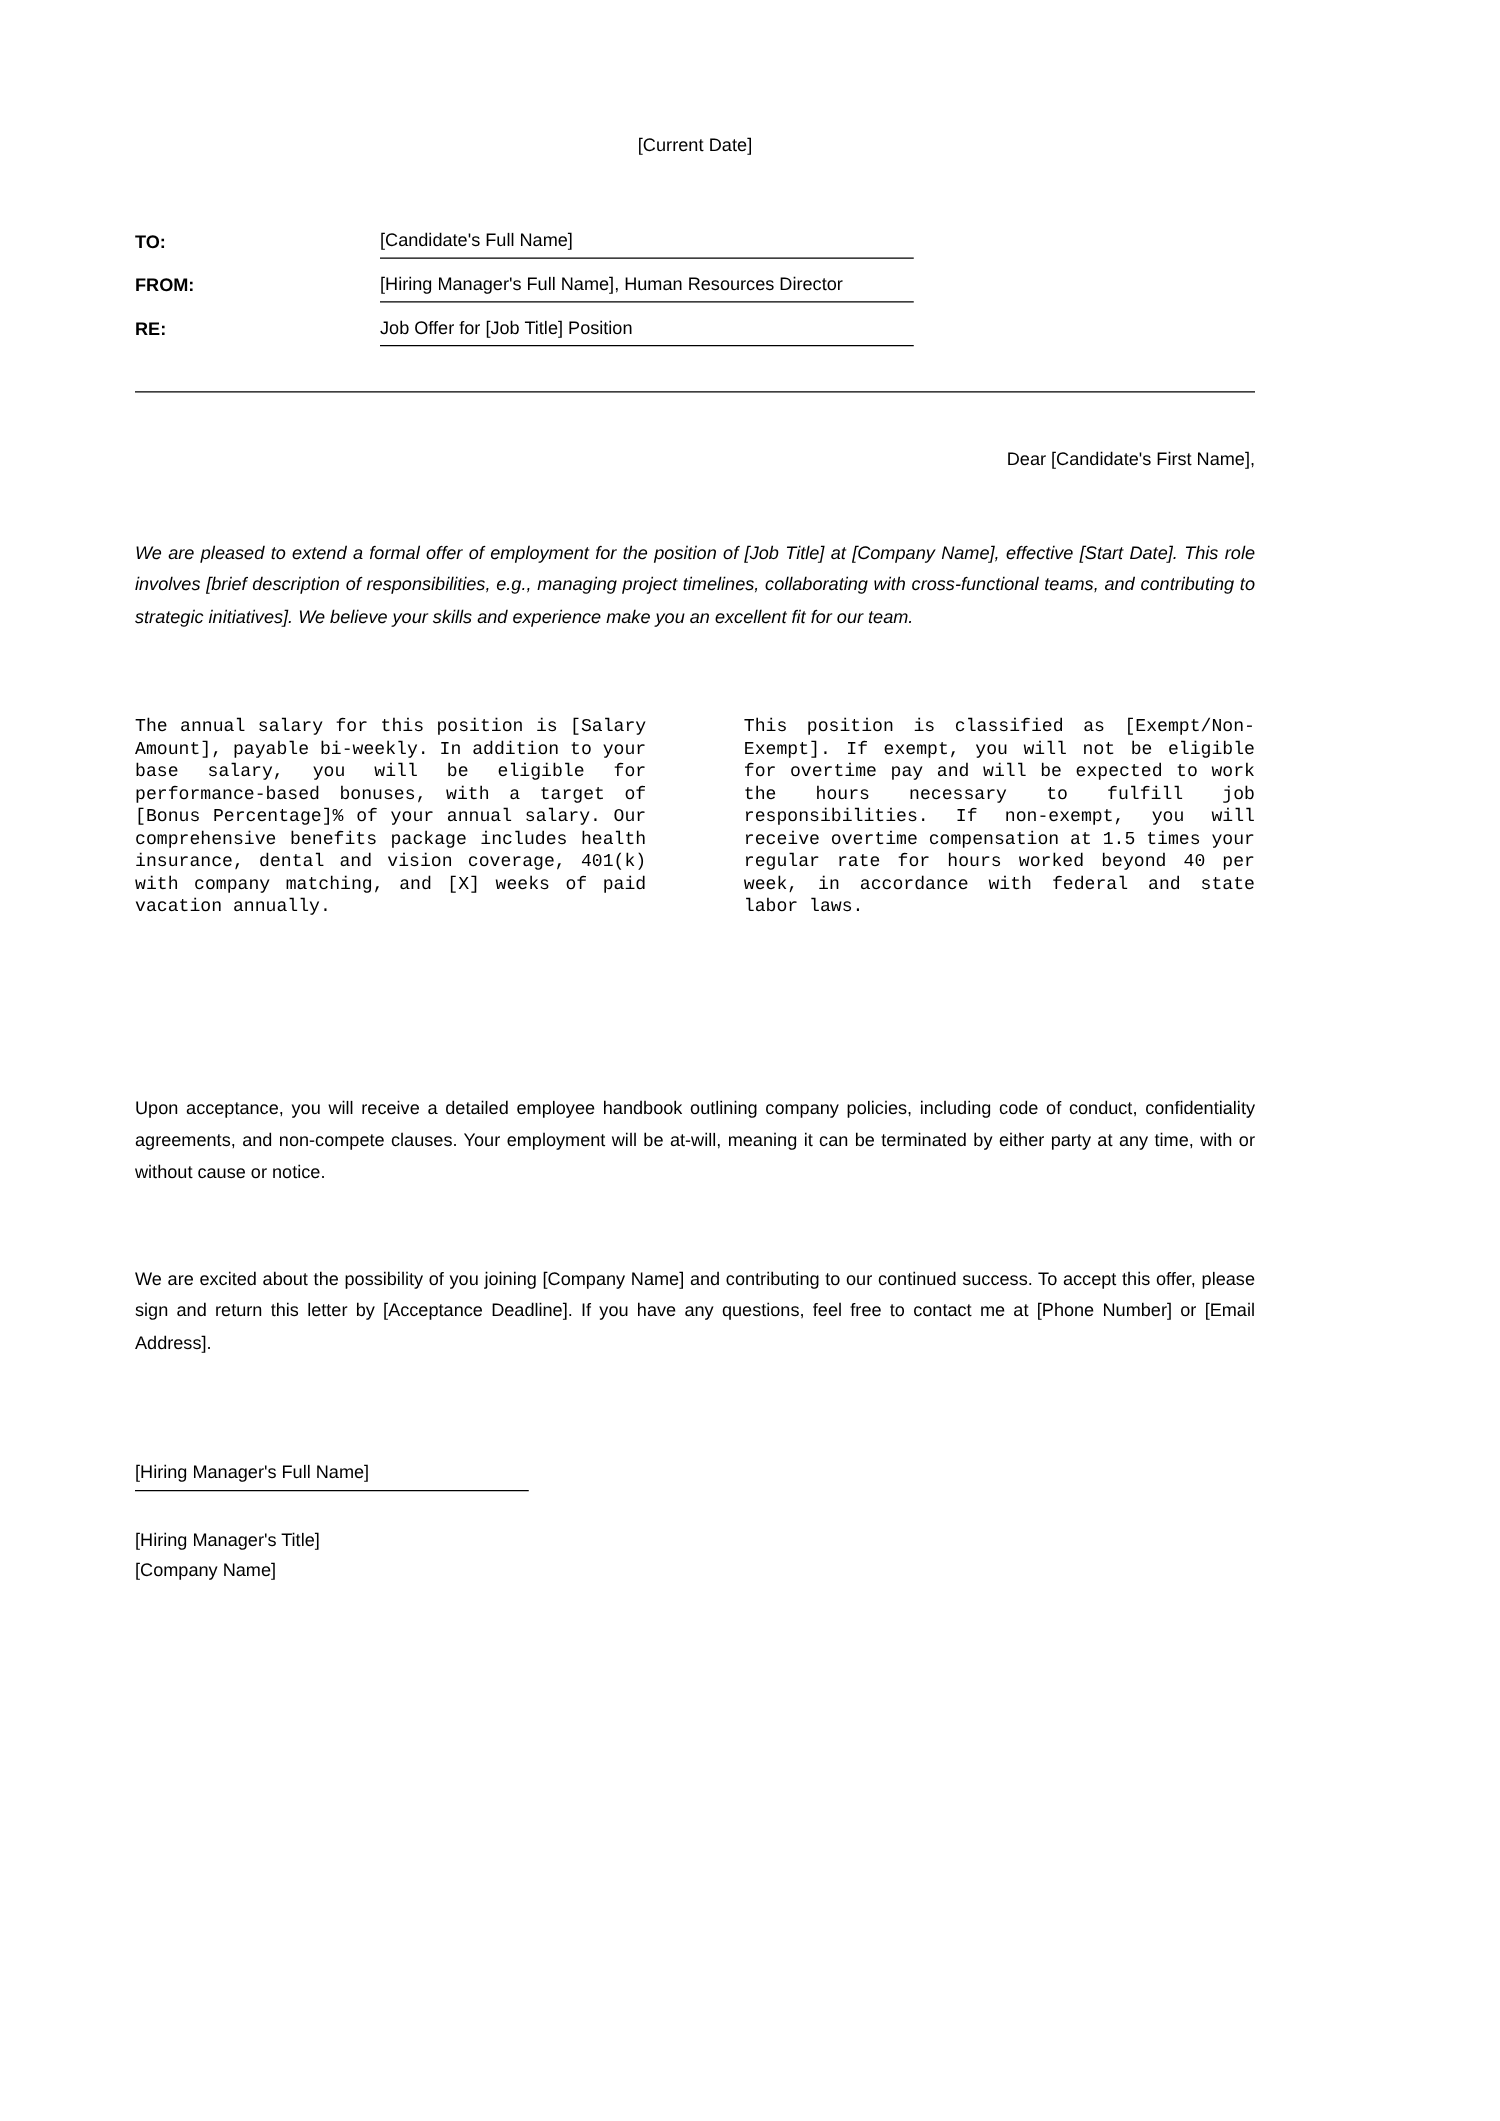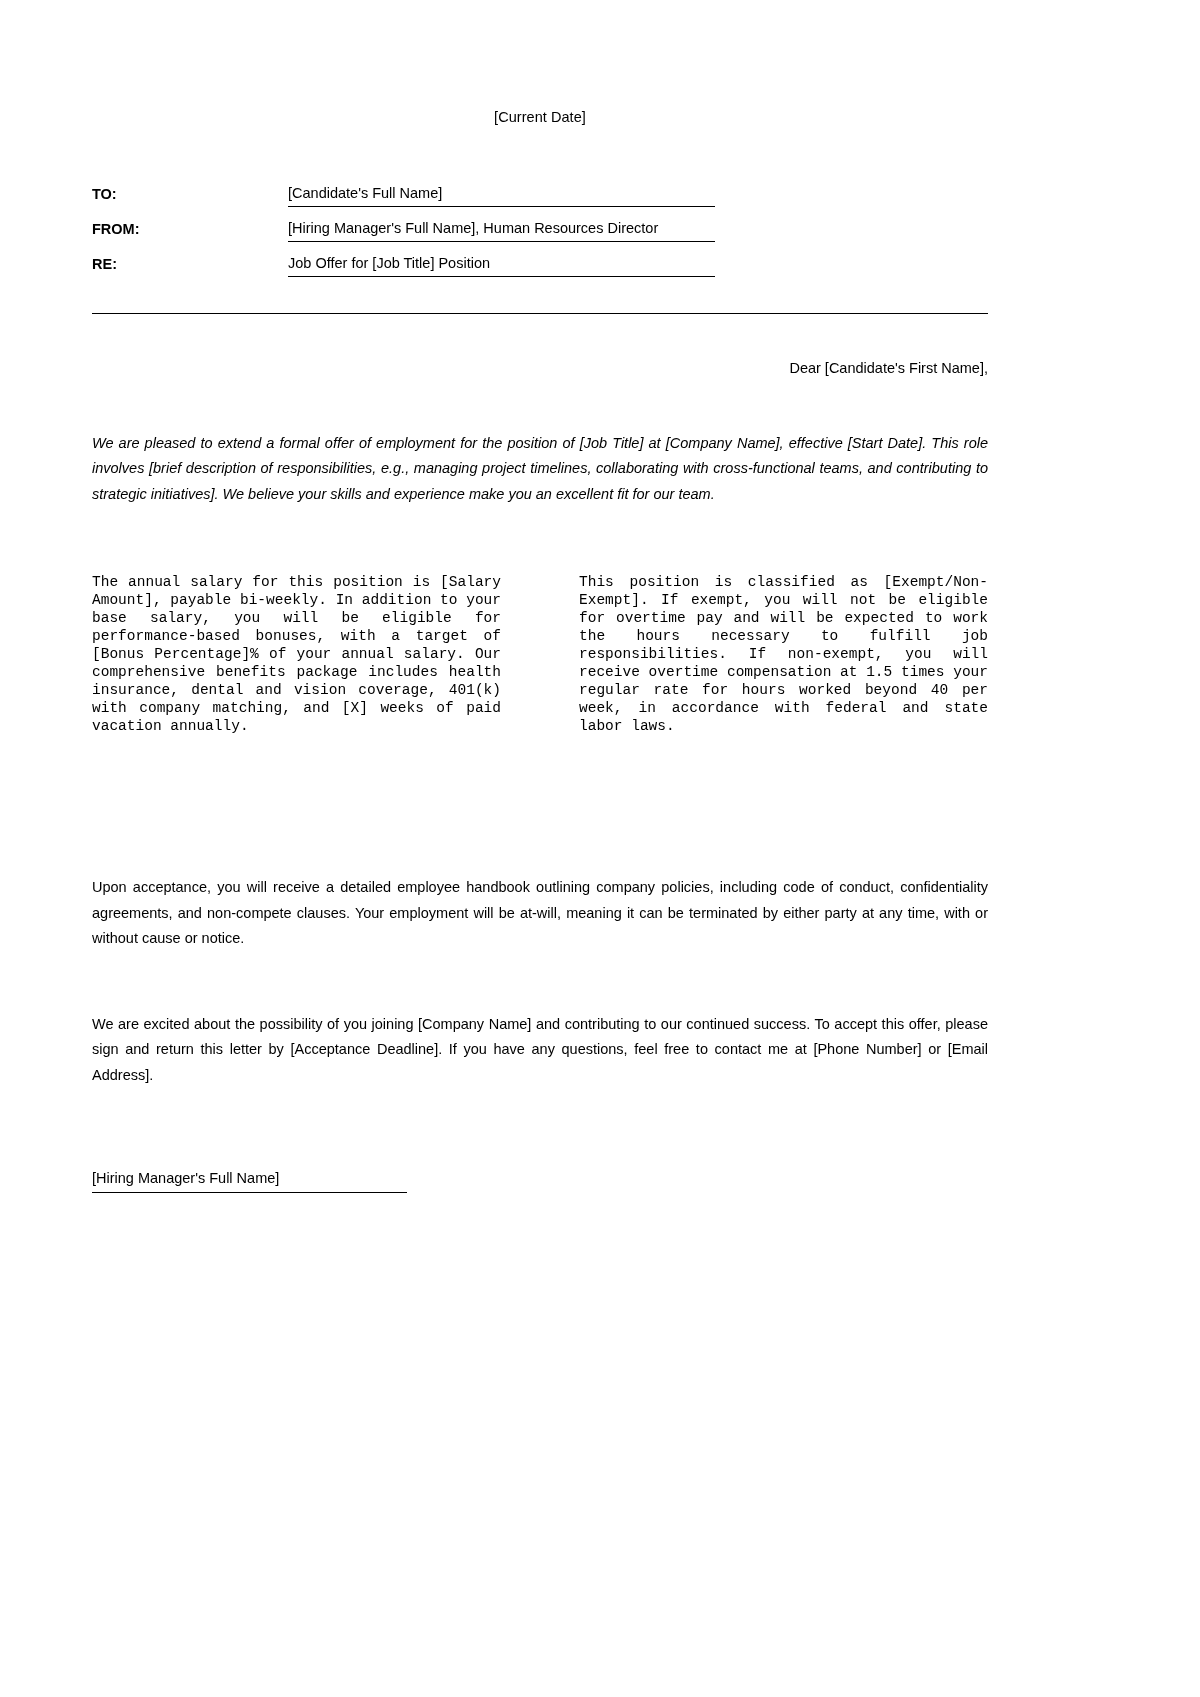--- a/index.html
+++ b/index.html
@@ -15,21 +15,21 @@
     position: relative;
     width: 1200px;
     height: 1697px;
     background: #ffffff;
     box-sizing: border-box;
     padding: 0;
     overflow: hidden;
   }
   .content {
     position: absolute;
-    left: 92px;
+    left: 108px;
     top: 0;
     width: 896px;
   }
 
   
   .date-line {
     text-align: center;
     font-size: 14.5px;
     line-height: 1.3;
     margin-top: 108px;
@@ -176,15 +176,19 @@
 
     <p class="para para-handbook">Upon acceptance, you will receive a detailed employee handbook outlining company policies, including code of conduct, confidentiality agreements, and non-compete clauses. Your employment will be at-will, meaning it can be terminated by either party at any time, with or without cause or notice.</p>
 
     <p class="para para-closing">We are excited about the possibility of you joining [Company Name] and contributing to our continued success. To accept this offer, please sign and return this letter by [Acceptance Deadline]. If you have any questions, feel free to contact me at [Phone Number] or [Email Address].</p>
 
 
     <div>
       <div class="signature-name">[Hiring Manager's Full Name]</div>
     </div>
 
+    <div class="signature-meta">
+      <div>[Hiring Manager's Title]</div>
+      <div>[Company Name]</div>
+    </div>
 
   </div>
 </div>
 
 </body></html>

